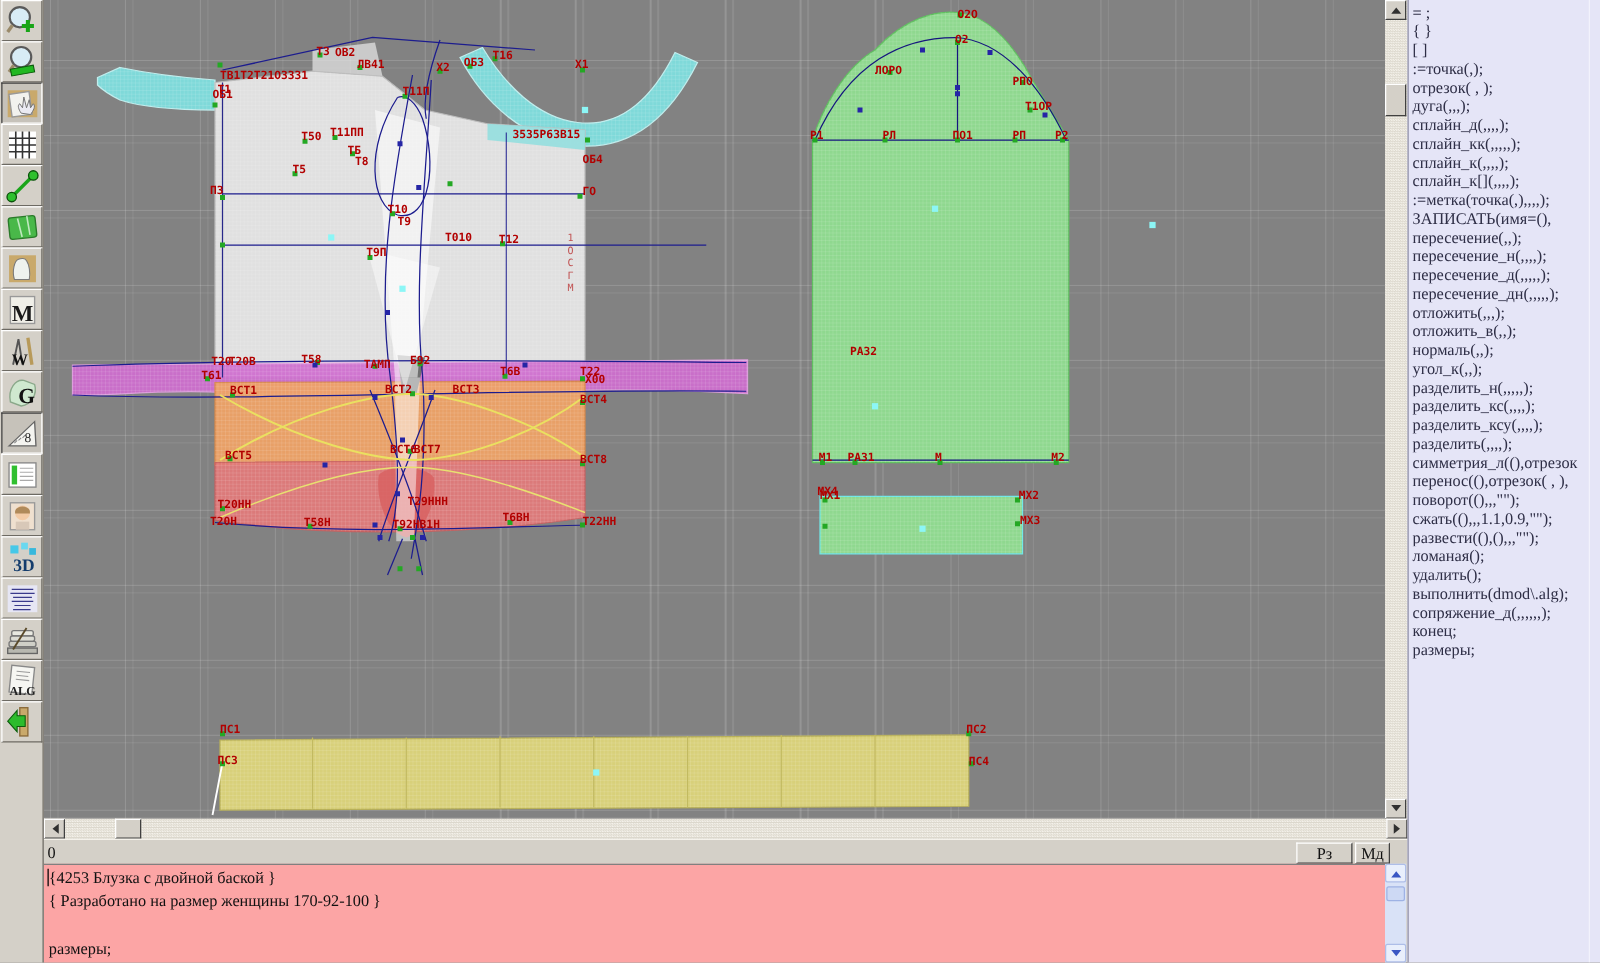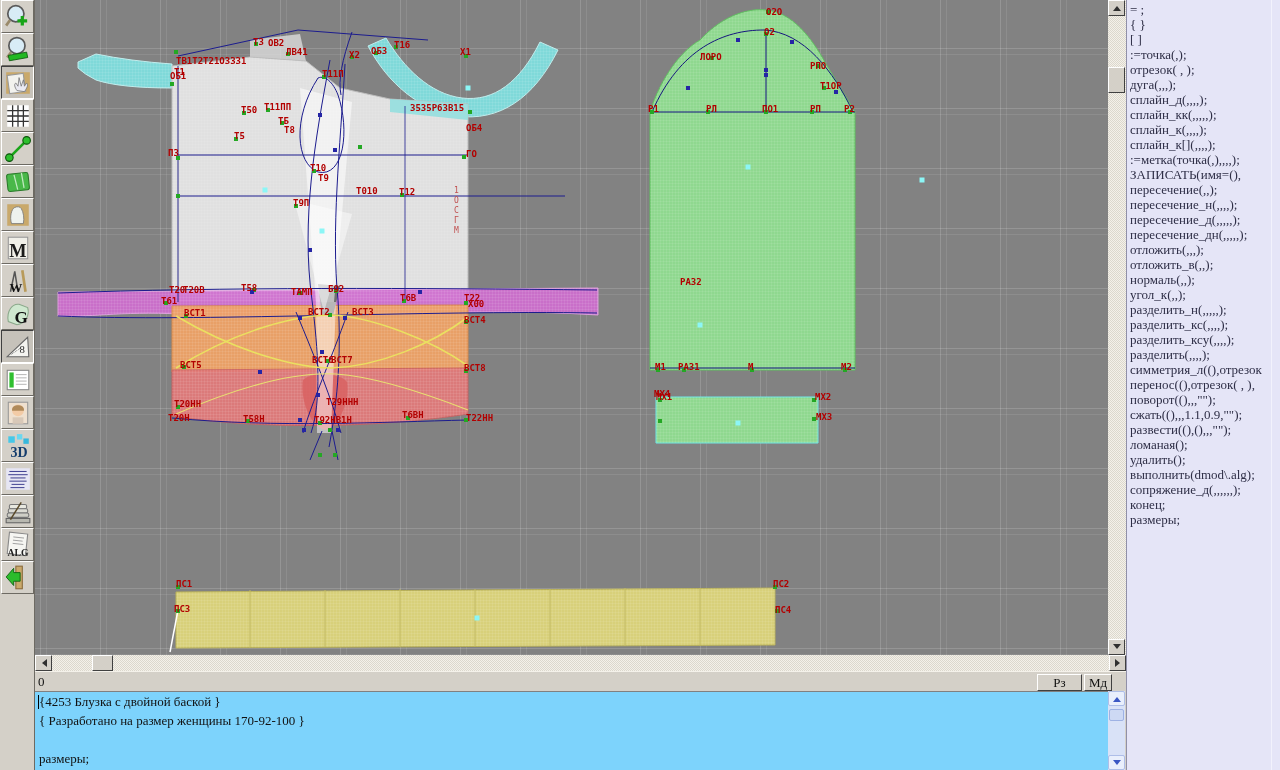--- a/index.html
+++ b/index.html
@@ -49,21 +49,21 @@
   .statusrow{position:absolute;left:35px;top:671px;width:1091px;height:20px;background:#d4d0c8;
              border-top:1px solid #f4f1ea;box-sizing:border-box;z-index:4}
   .zero{position:absolute;left:3px;top:2px;font:13px "Liberation Serif",serif;color:#111}
   .wbtn{position:absolute;top:2px;height:17px;background:#d4d0c8;box-sizing:border-box;cursor:pointer;
         border:1px solid;border-color:#ffffff #404040 #404040 #ffffff;
         font:13px "Liberation Serif",serif;color:#111;text-align:center;line-height:15px}
   .wbtn.rz{left:1002px;width:45px}
   .wbtn.md{left:1049px;width:28px}
 
   
-  .editor{position:absolute;left:35px;top:691px;width:1073px;height:79px;background:#7dd3fc;
+  .editor{position:absolute;left:35px;top:691px;width:1073px;height:79px;background:#fca5a5;
           border-top:1px solid #808080;box-sizing:border-box;z-index:4;cursor:text;overflow:hidden}
   .eline{font:13px "Liberation Serif",serif;color:#111;line-height:19px;height:19px;
          padding-left:4px;white-space:pre}
   .caret{position:absolute;left:3px;top:3px;width:1px;height:14px;background:#000}
 
   
   .escroll{position:absolute;left:1108px;top:691px;width:17px;height:79px;background:#d9e2f7;z-index:5}
   .xp-btn{position:absolute;width:17px;height:15px;background:#e9effc;box-sizing:border-box;
           border:1px solid #aebee8;border-radius:2px;display:flex;align-items:center;justify-content:center;cursor:pointer}
   .xp-arr{width:0;height:0;border:4px solid transparent}
@@ -389,21 +389,21 @@
     <span class="lbl" style="left: 148px; top: 286px;">Т20В</span>
     <span class="lbl" style="left: 206px; top: 284px;">Т58</span>
     <span class="lbl" style="left: 256px; top: 288px;">ТАМП</span>
     <span class="lbl" style="left: 293px; top: 285px;">Б92</span>
     <span class="lbl" style="left: 365px; top: 294px;">Т6В</span>
     <span class="lbl" style="left: 429px; top: 294px;">Т22</span>
     <span class="lbl" style="left: 433px; top: 300px;">Х00</span>
     <span class="lbl" style="left: 126px; top: 297px;">Т61</span>
     <span class="lbl" style="left: 149px; top: 309px; text-align: right;">ВСТ1</span>
     <span class="lbl" style="left: 273px; top: 308px;">ВСТ2</span>
-    <span class="lbl" style="left: 285px; top: 308px; padding-left: 32px;">ВСТ3</span>
+    <span class="lbl" style="left: 295px; top: 308px; padding-left: 32px;">ВСТ3</span>
     <span class="lbl" style="left: 429px; top: 316px;">ВСТ4</span>
     <span class="lbl" style="left: 145px; top: 361px;">ВСТ5</span>
     <span class="lbl" style="left: 277px; top: 356px;">ВСТ6</span>
     <span class="lbl" style="left: 296px; top: 356px;">ВСТ7</span>
     <span class="lbl" style="left: 429px; top: 364px;">ВСТ8</span>
     <span class="lbl" style="left: 139px; top: 400px;">Т20НН</span>
     <span class="lbl" style="left: 291px; top: 398px;">Т29ННН</span>
     <span class="lbl" style="left: 133px; top: 414px;">Т20Н</span>
     <span class="lbl" style="left: 208px; top: 415px; text-align: center;">Т58Н</span>
     <span class="lbl" style="left: 279px; top: 416px;">Т92НВ1Н</span>

